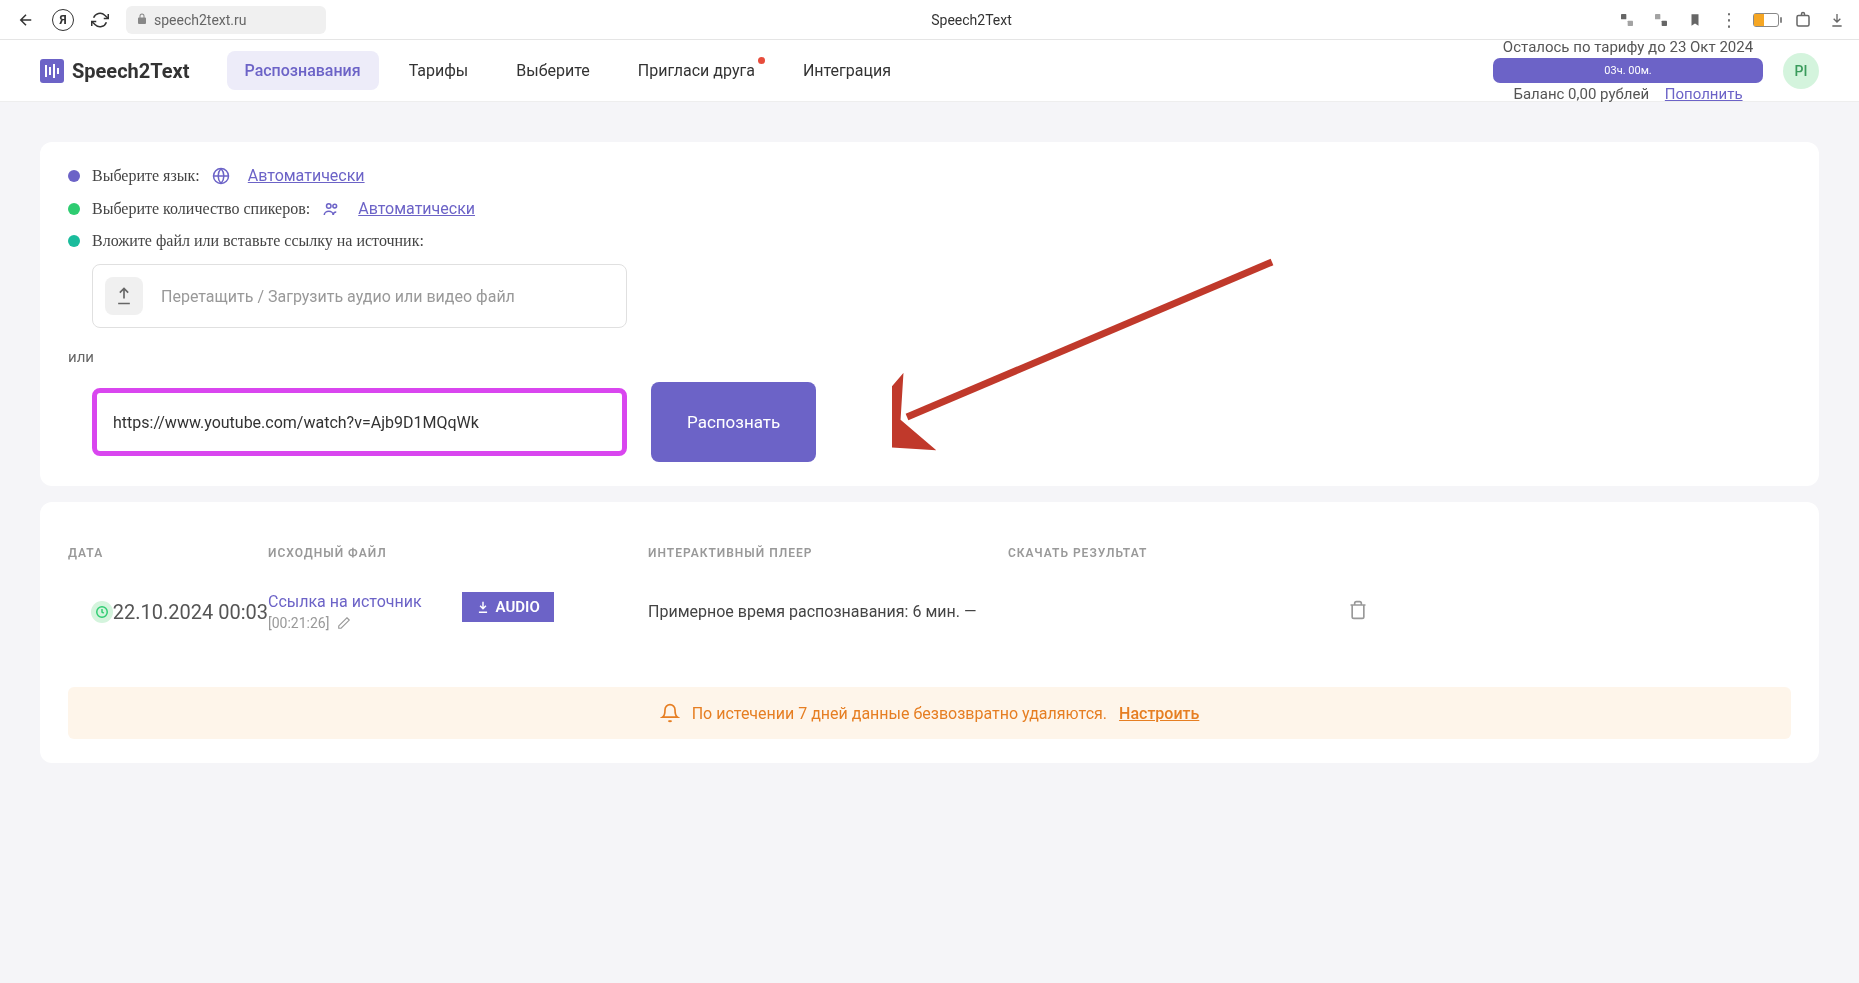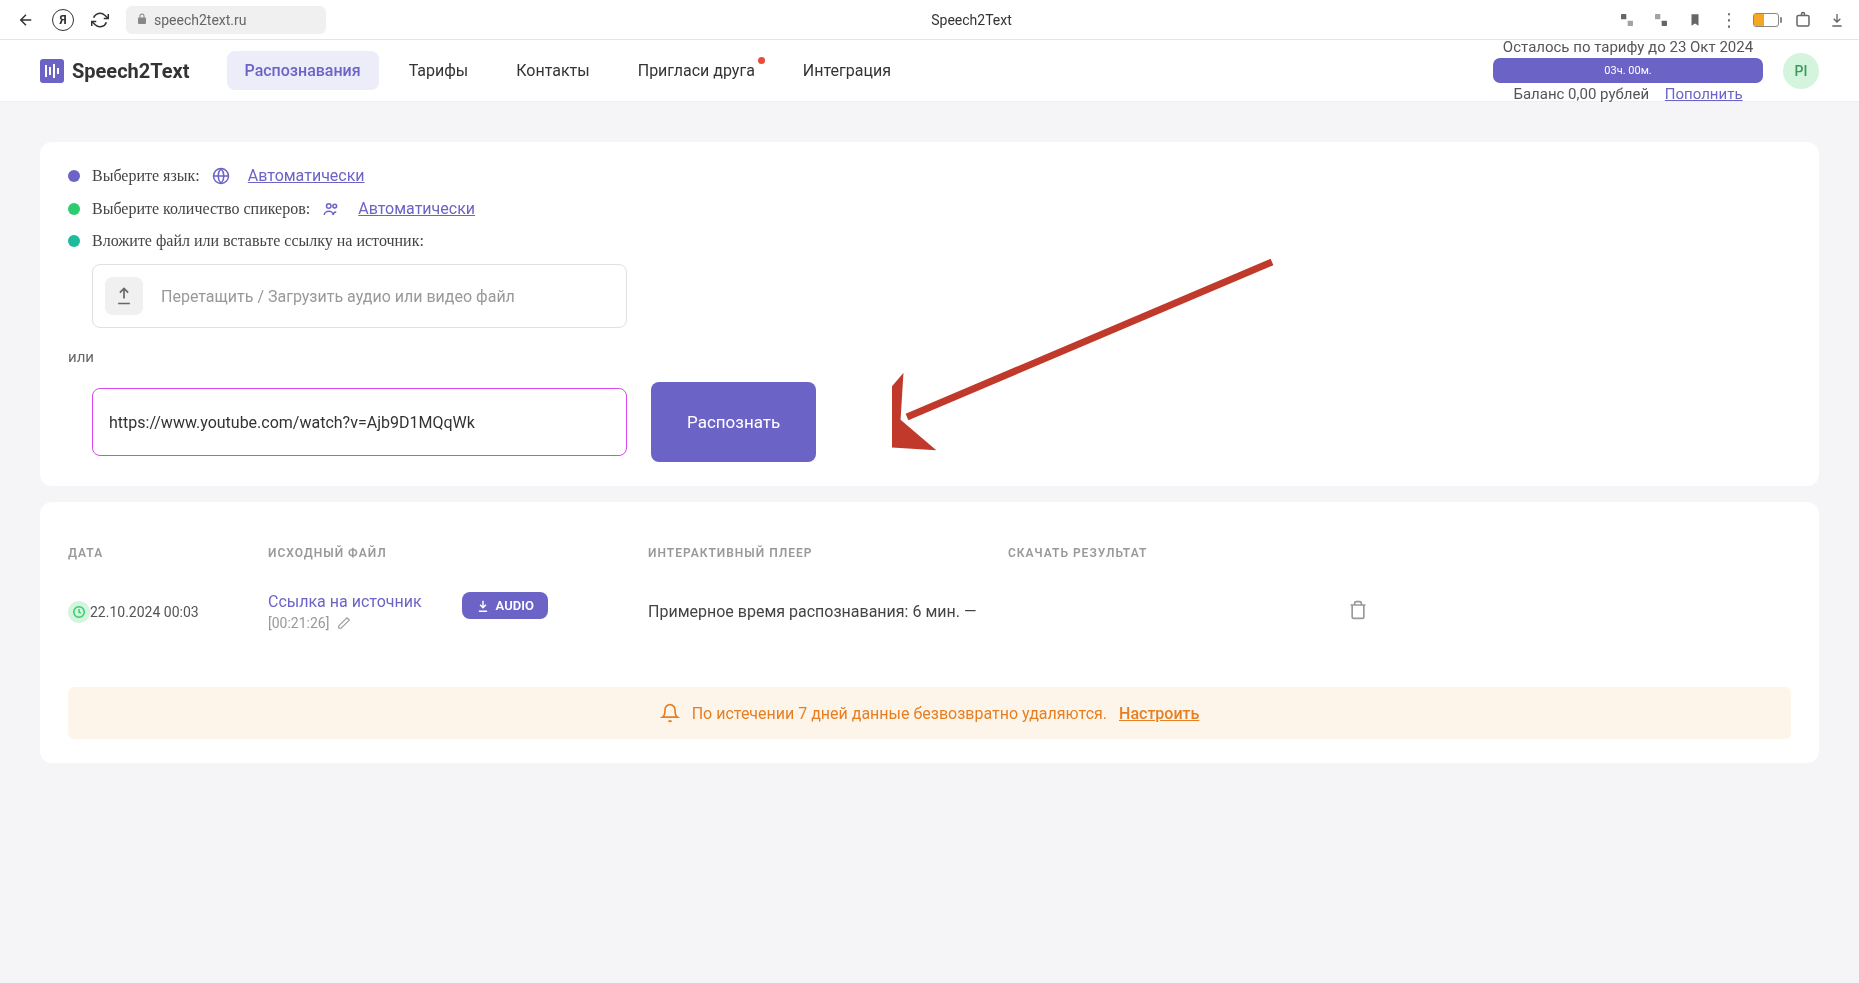--- a/index.html
+++ b/index.html
@@ -47,34 +47,34 @@
 .step-link { color: #6c63c7; text-decoration: underline; display: flex; align-items: center; gap: 18px; }
 .step-link svg { width: 18px; height: 18px; }
 
 .upload-zone { margin-left: 24px; width: 535px; height: 64px; border: 1px solid #e0e0e0; border-radius: 8px; display: flex; align-items: center; padding: 0 12px; gap: 18px; margin-bottom: 20px; }
 .upload-btn { width: 38px; height: 38px; background: #f0f0f0; border-radius: 8px; display: flex; align-items: center; justify-content: center; color: #666; }
 .upload-text { color: #999; font-size: 16px; }
 
 .or-text { color: #666; font-size: 15px; margin-bottom: 16px; }
 
 .url-row { margin-left: 24px; display: flex; gap: 24px; align-items: center; position: relative; }
-.url-input { width: 535px; height: 68px; border: 1px solid #d946ef; border-radius: 8px; padding: 0 16px; font-size: 16px; color: #333; }
+.url-input { width: 535px; height: 68px; border: 5px solid #d946ef; border-radius: 8px; padding: 0 16px; font-size: 16px; color: #333; }
 .recognize-btn { height: 80px; padding: 0 36px; background: #6c63c7; color: #fff; border: none; border-radius: 8px; font-size: 17px; cursor: pointer; }
 
 .arrow-annotation { position: absolute; left: 800px; top: -130px; pointer-events: none; }
 
 
 .table-header { display: grid; grid-template-columns: 200px 380px 360px 340px 60px; padding: 20px 0 16px; font-size: 12px; color: #999; letter-spacing: 1px; font-weight: 600; }
 .table-row { display: grid; grid-template-columns: 200px 380px 360px 340px 60px; align-items: center; padding: 16px 0; }
-.date-cell { display: flex; align-items: center; gap: 0; color: #555; font-size: 14px; }
+.date-cell { display: flex; align-items: center; gap: 0; color: #555; font-size: 20px; justify-content: flex-end; }
 .clock-badge { width: 22px; height: 22px; background: #d4f4dd; border-radius: 50%; display: flex; align-items: center; justify-content: center; color: #2ecc71; }
 .source-cell { }
 .source-link { color: #6c63c7; font-size: 16px; }
 .duration { color: #999; font-size: 14px; margin-top: 4px; display: flex; align-items: center; gap: 8px; }
-.audio-btn { display: inline-flex; align-items: center; gap: 6px; background: #6c63c7; color: #fff; padding: 6px 14px; border-radius: 8px; font-size: 13px; font-weight: 600; }
+.audio-btn { display: inline-flex; align-items: center; gap: 6px; background: #6c63c7; color: #fff; padding: 6px 14px; border-radius: 0; font-size: 15px; font-weight: 600; }
 .player-cell { color: #444; font-size: 16px; }
 .trash-cell { color: #999; cursor: pointer; }
 
 
 .notice { background: #fef5ea; border-radius: 6px; padding: 16px; display: flex; align-items: center; justify-content: center; gap: 12px; color: #e67e22; font-size: 16px; margin-top: 40px; }
 .notice-link { color: #e67e22; text-decoration: underline; font-weight: 500; }
 </style>
 </head>
 <body>
 
@@ -144,21 +144,21 @@
           <rect x="5" y="4" width="2" height="8"></rect>
           <rect x="9" y="1" width="2" height="14"></rect>
           <rect x="13" y="5" width="2" height="6"></rect>
         </svg>
     </div>
     <span>Speech2Text</span>
   </div>
   <div class="nav">
     <div class="nav-item active">Распознавания</div>
     <div class="nav-item">Тарифы</div>
-    <div class="nav-item">Контакты</div>
+    <div class="nav-item">Выберите</div>
     <div class="nav-item"><span>Пригласи друга</span><span class="dot"></span></div>
     <div class="nav-item">Интеграция</div>
   </div>
   <div class="header-right">
     <div class="tariff-box">
       <div class="tariff-line1">Осталось по тарифу до 23 Окт 2024</div>
       <div class="progress-bar">03ч. 00м.</div>
       <div class="balance-line">
         <span>Баланс 0,00 рублей</span>
         <a href="#">Пополнить</a>

